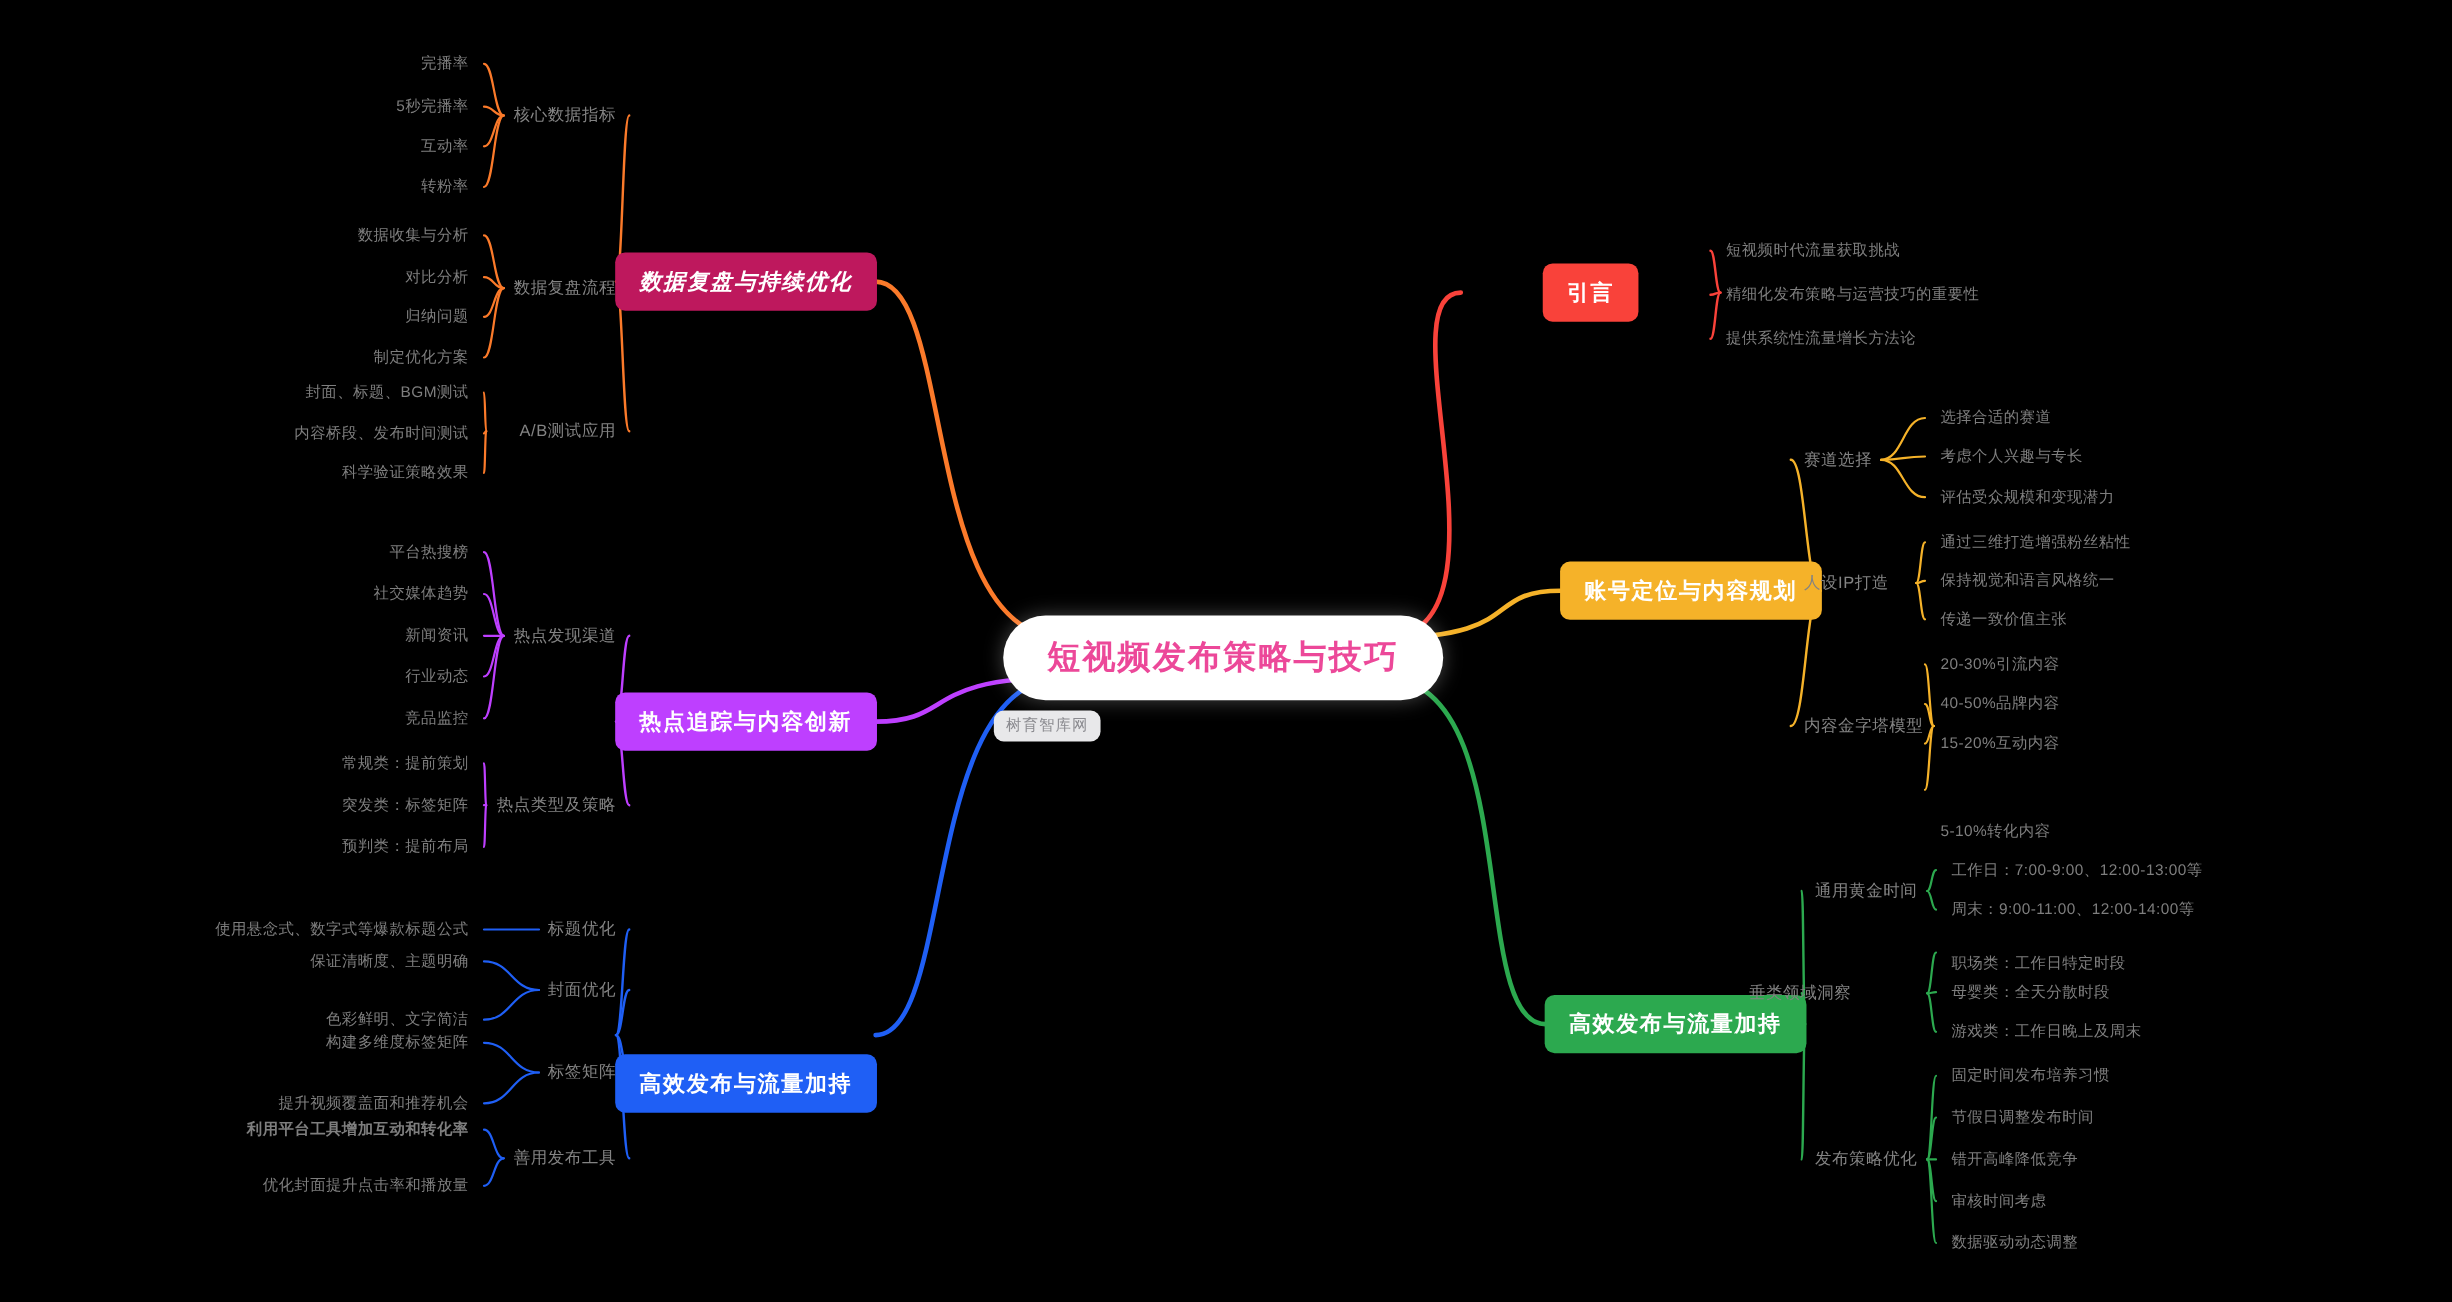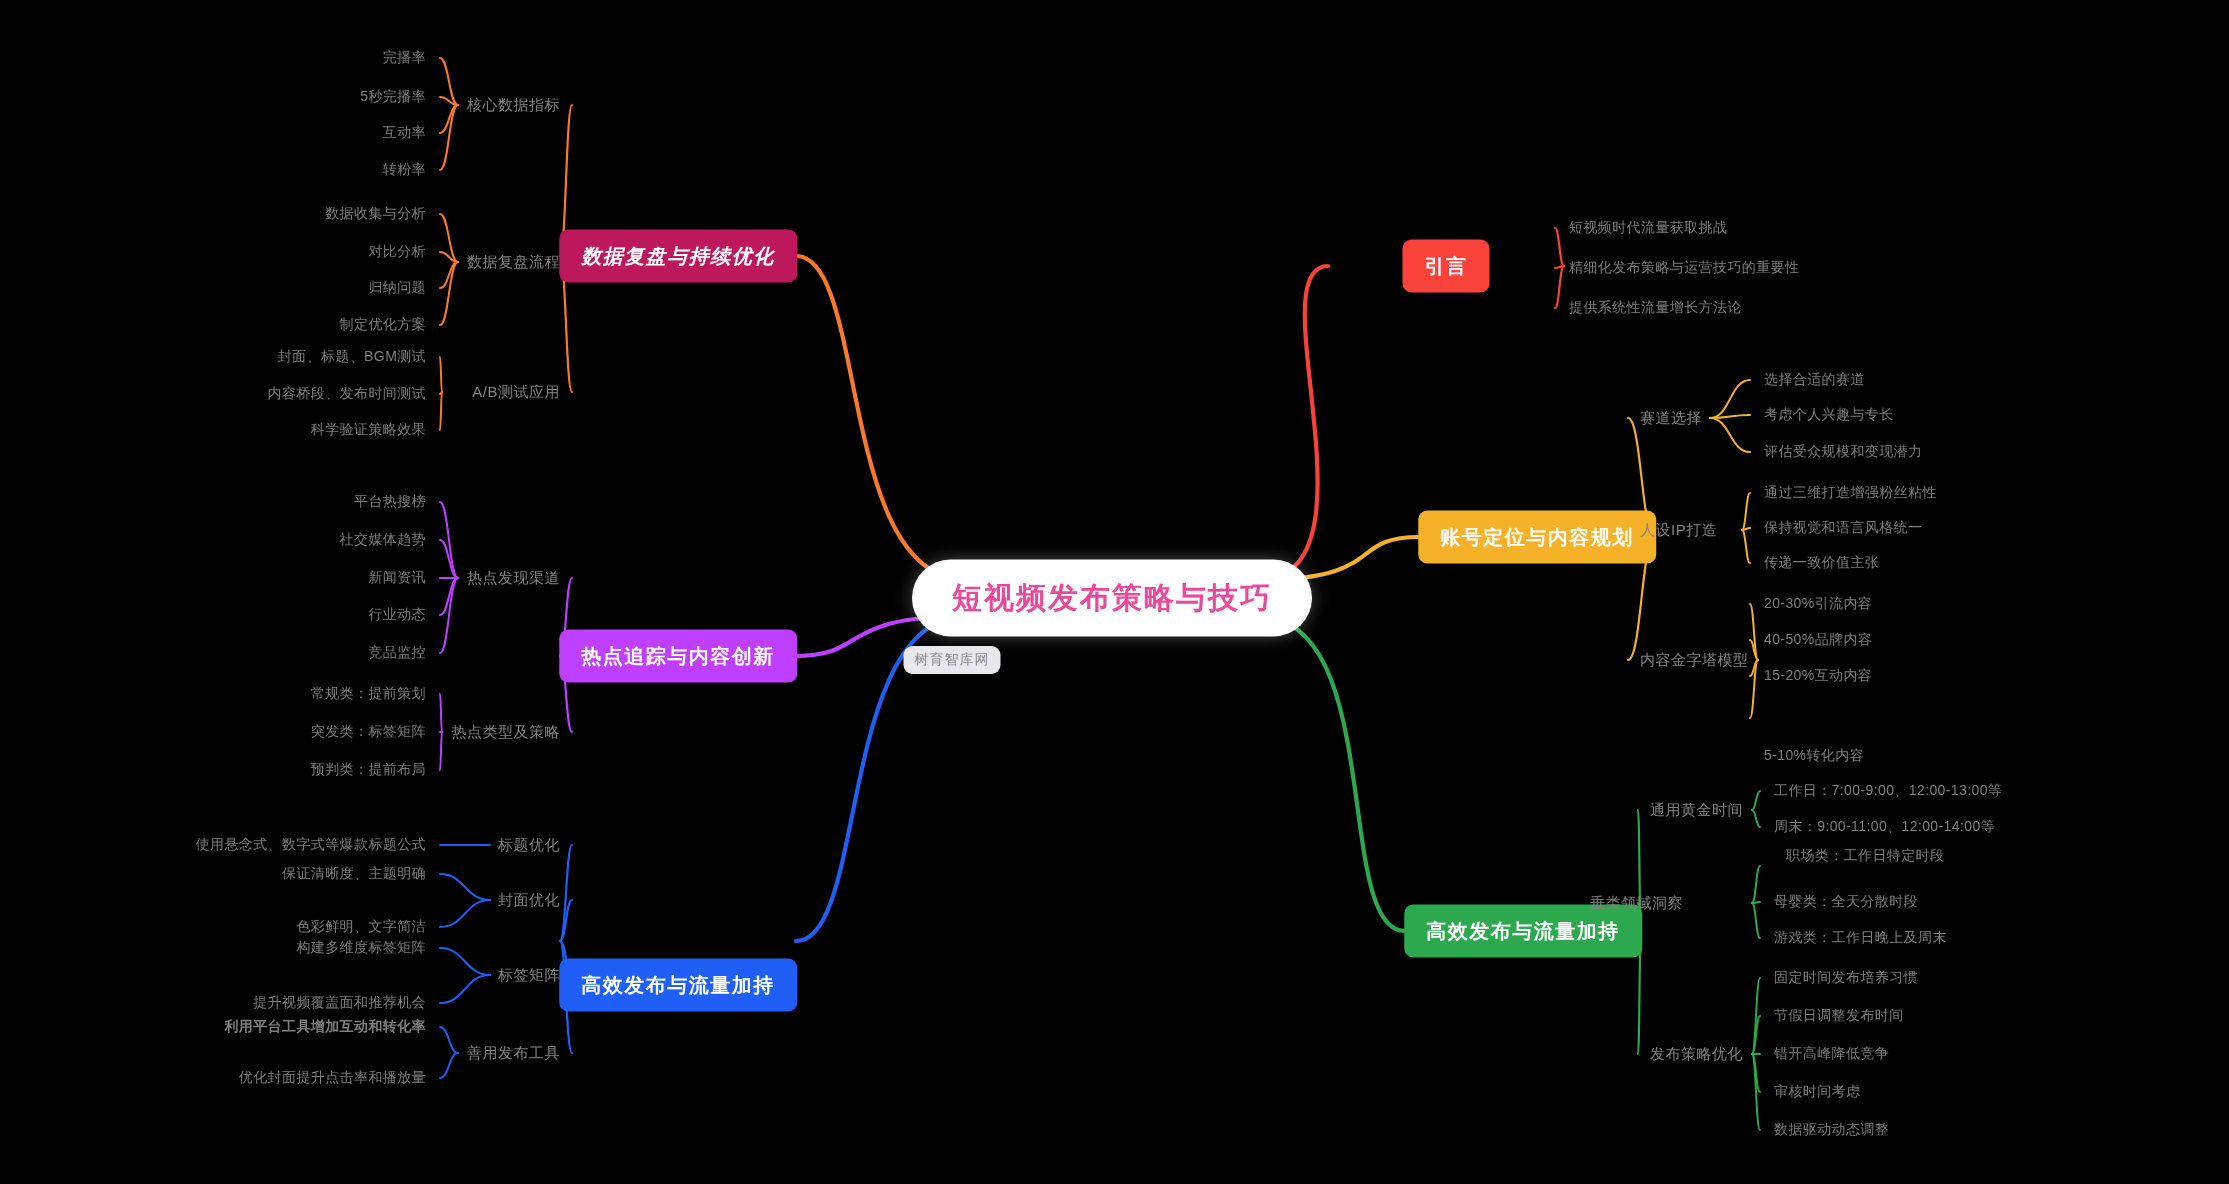--- a/index.html
+++ b/index.html
@@ -121,21 +121,21 @@
       <div class="node sub l" style="left: 1640px; top: 660px;">内容金字塔模型</div>
       <div class="node leaf l" style="left: 1764px; top: 604px;">20-30%引流内容</div>
       <div class="node leaf l" style="left: 1764px; top: 640px;">40-50%品牌内容</div>
       <div class="node leaf l" style="left: 1764px; top: 676px;">15-20%互动内容</div>
       <div class="node leaf l" style="left: 1764px; top: 718px; margin-top: 38px;">5-10%转化内容</div>
       <div class="node branch" style="left: 1523px; top: 931px; background: rgb(44, 169, 79);">高效发布与流量加持</div>
       <div class="node sub l" style="left: 1650px; top: 810px;">通用黄金时间</div>
       <div class="node leaf l" style="left: 1774px; top: 791px;">工作日：7:00-9:00、12:00-13:00等</div>
       <div class="node leaf l" style="left: 1774px; top: 827px;">周末：9:00-11:00、12:00-14:00等</div>
       <div class="node sub l" style="left: 1590px; top: 903px;">垂类领域洞察</div>
-      <div class="node leaf l" style="left: 1774px; top: 856px; margin-left: 12px;">职场类：工作日特定时段</div>
+      <div class="node leaf l" style="left: 1774px; top: 876px;">职场类：工作日特定时段</div>
       <div class="node leaf l" style="left: 1774px; top: 902px;">母婴类：全天分散时段</div>
       <div class="node leaf l" style="left: 1774px; top: 938px;">游戏类：工作日晚上及周末</div>
       <div class="node sub l" style="left: 1650px; top: 1054px;">发布策略优化</div>
       <div class="node leaf l" style="left: 1774px; top: 978px;">固定时间发布培养习惯</div>
       <div class="node leaf l" style="left: 1774px; top: 1016px;">节假日调整发布时间</div>
       <div class="node leaf l" style="left: 1774px; top: 1054px;">错开高峰降低竞争</div>
       <div class="node leaf l" style="left: 1774px; top: 1092px;">审核时间考虑</div>
       <div class="node leaf l" style="left: 1774px; top: 1130px;">数据驱动动态调整</div>
       <div class="node branch" style="left: 678px; top: 256px; background: #be185d; font-style: italic;">数据复盘与持续优化</div>
       <div class="node sub r" style="left: 560px; top: 105px;">核心数据指标</div>

